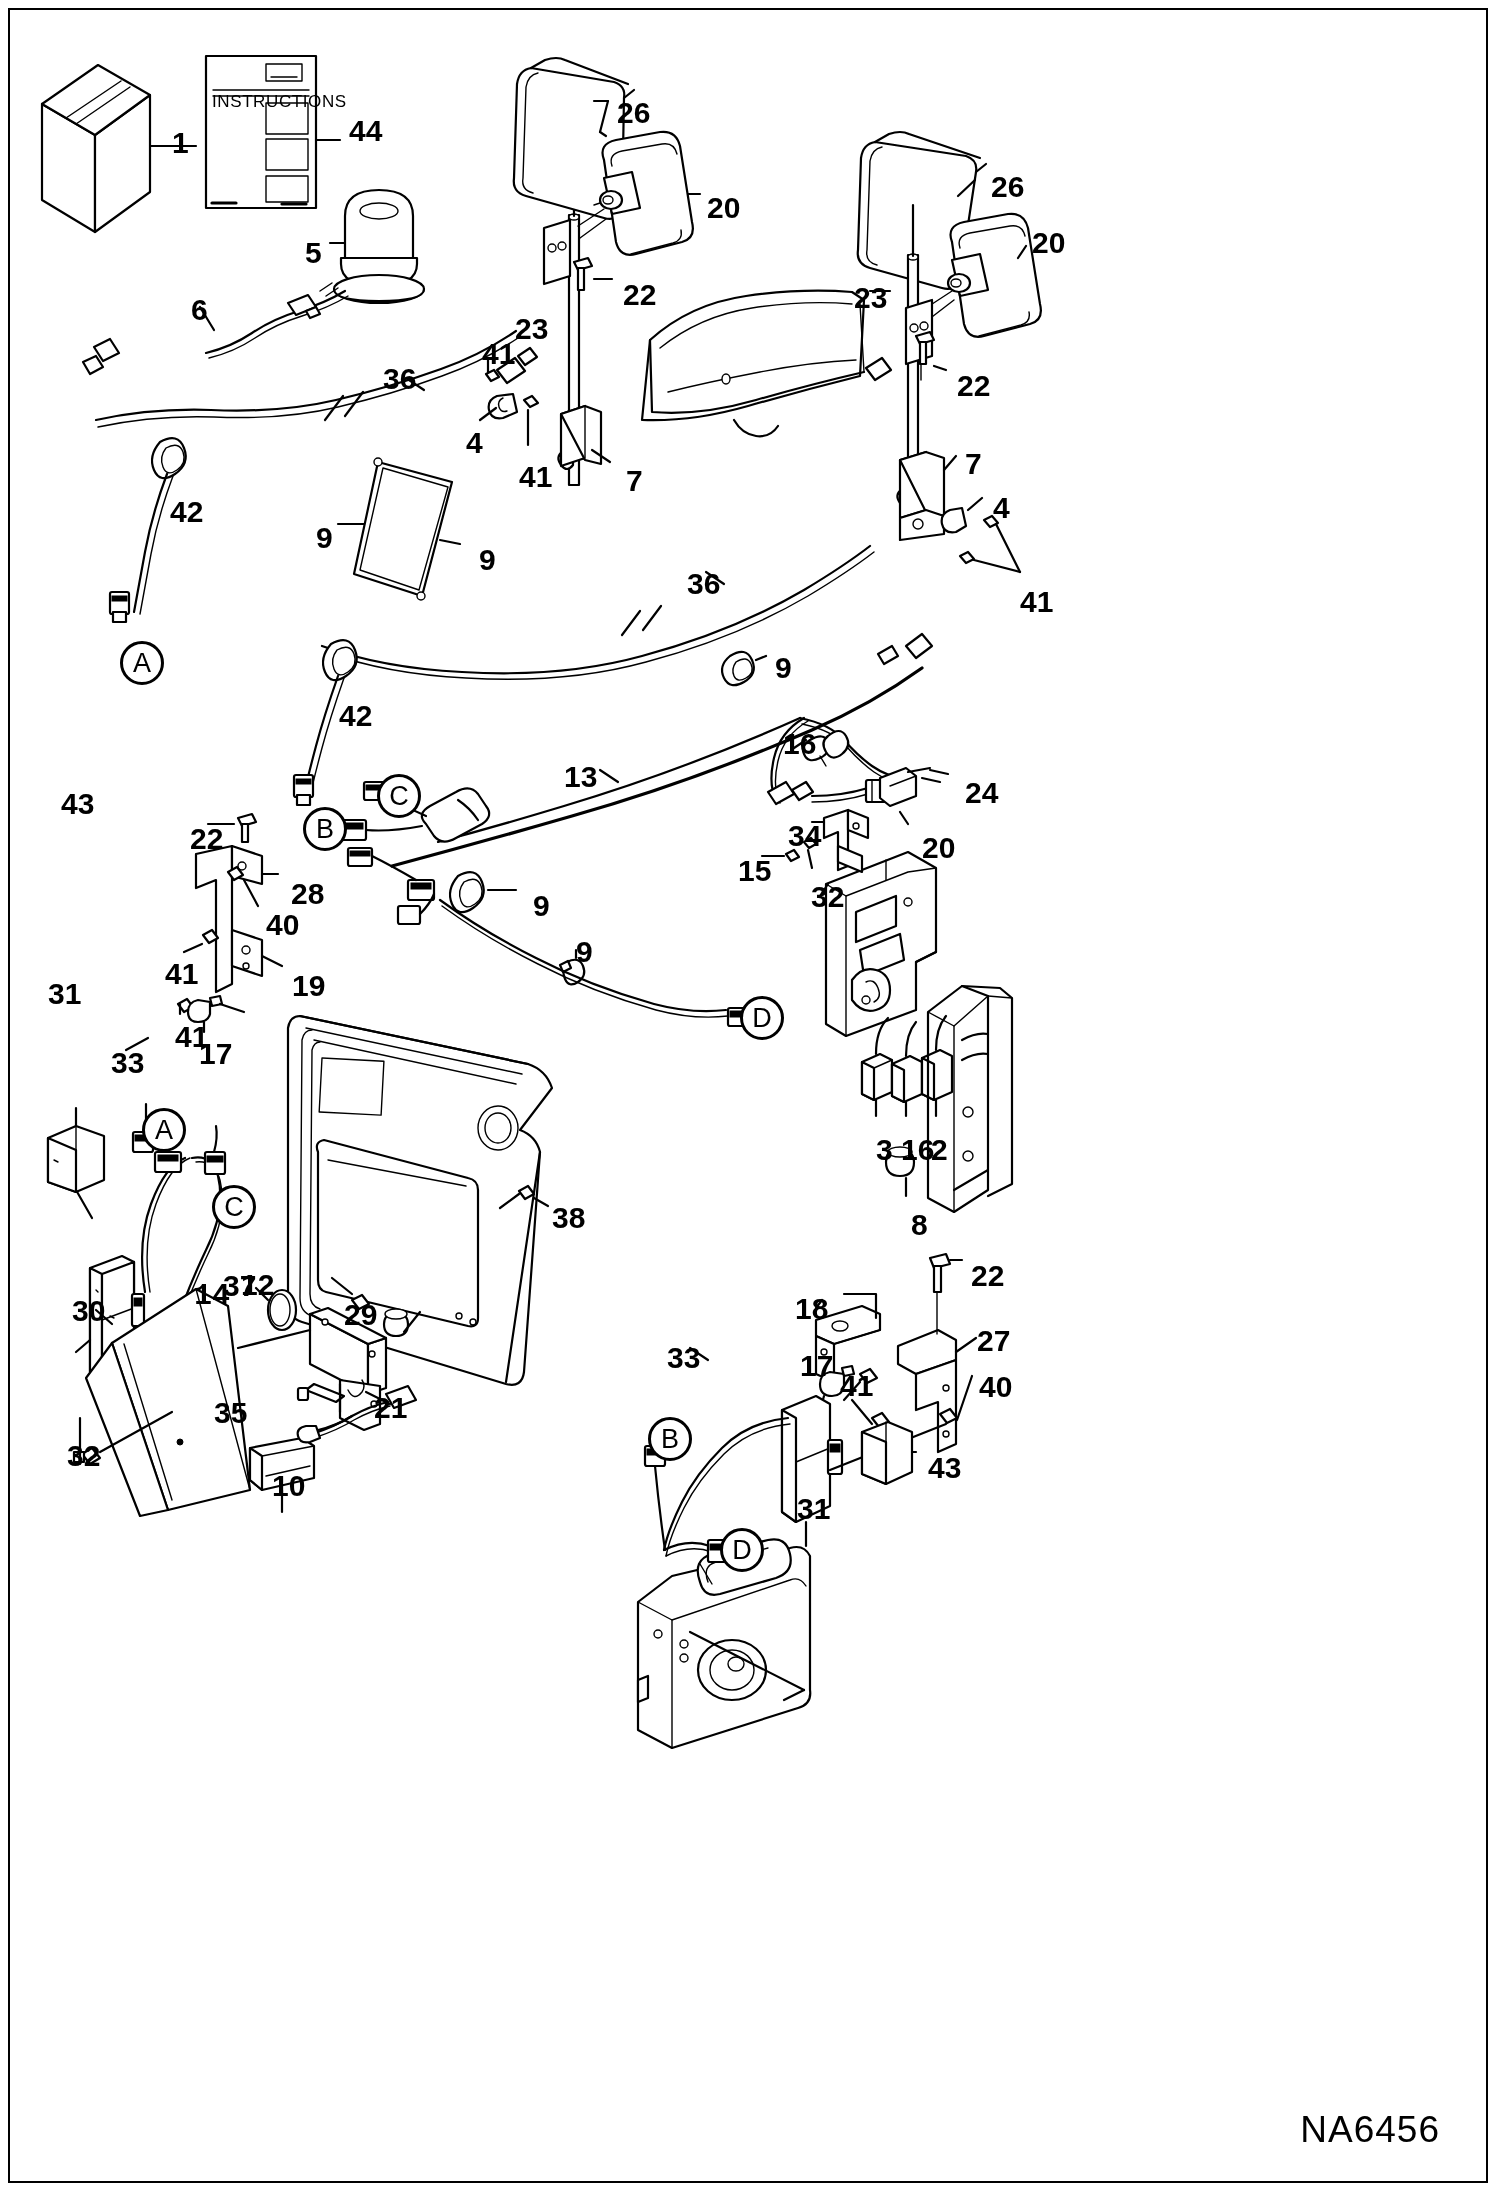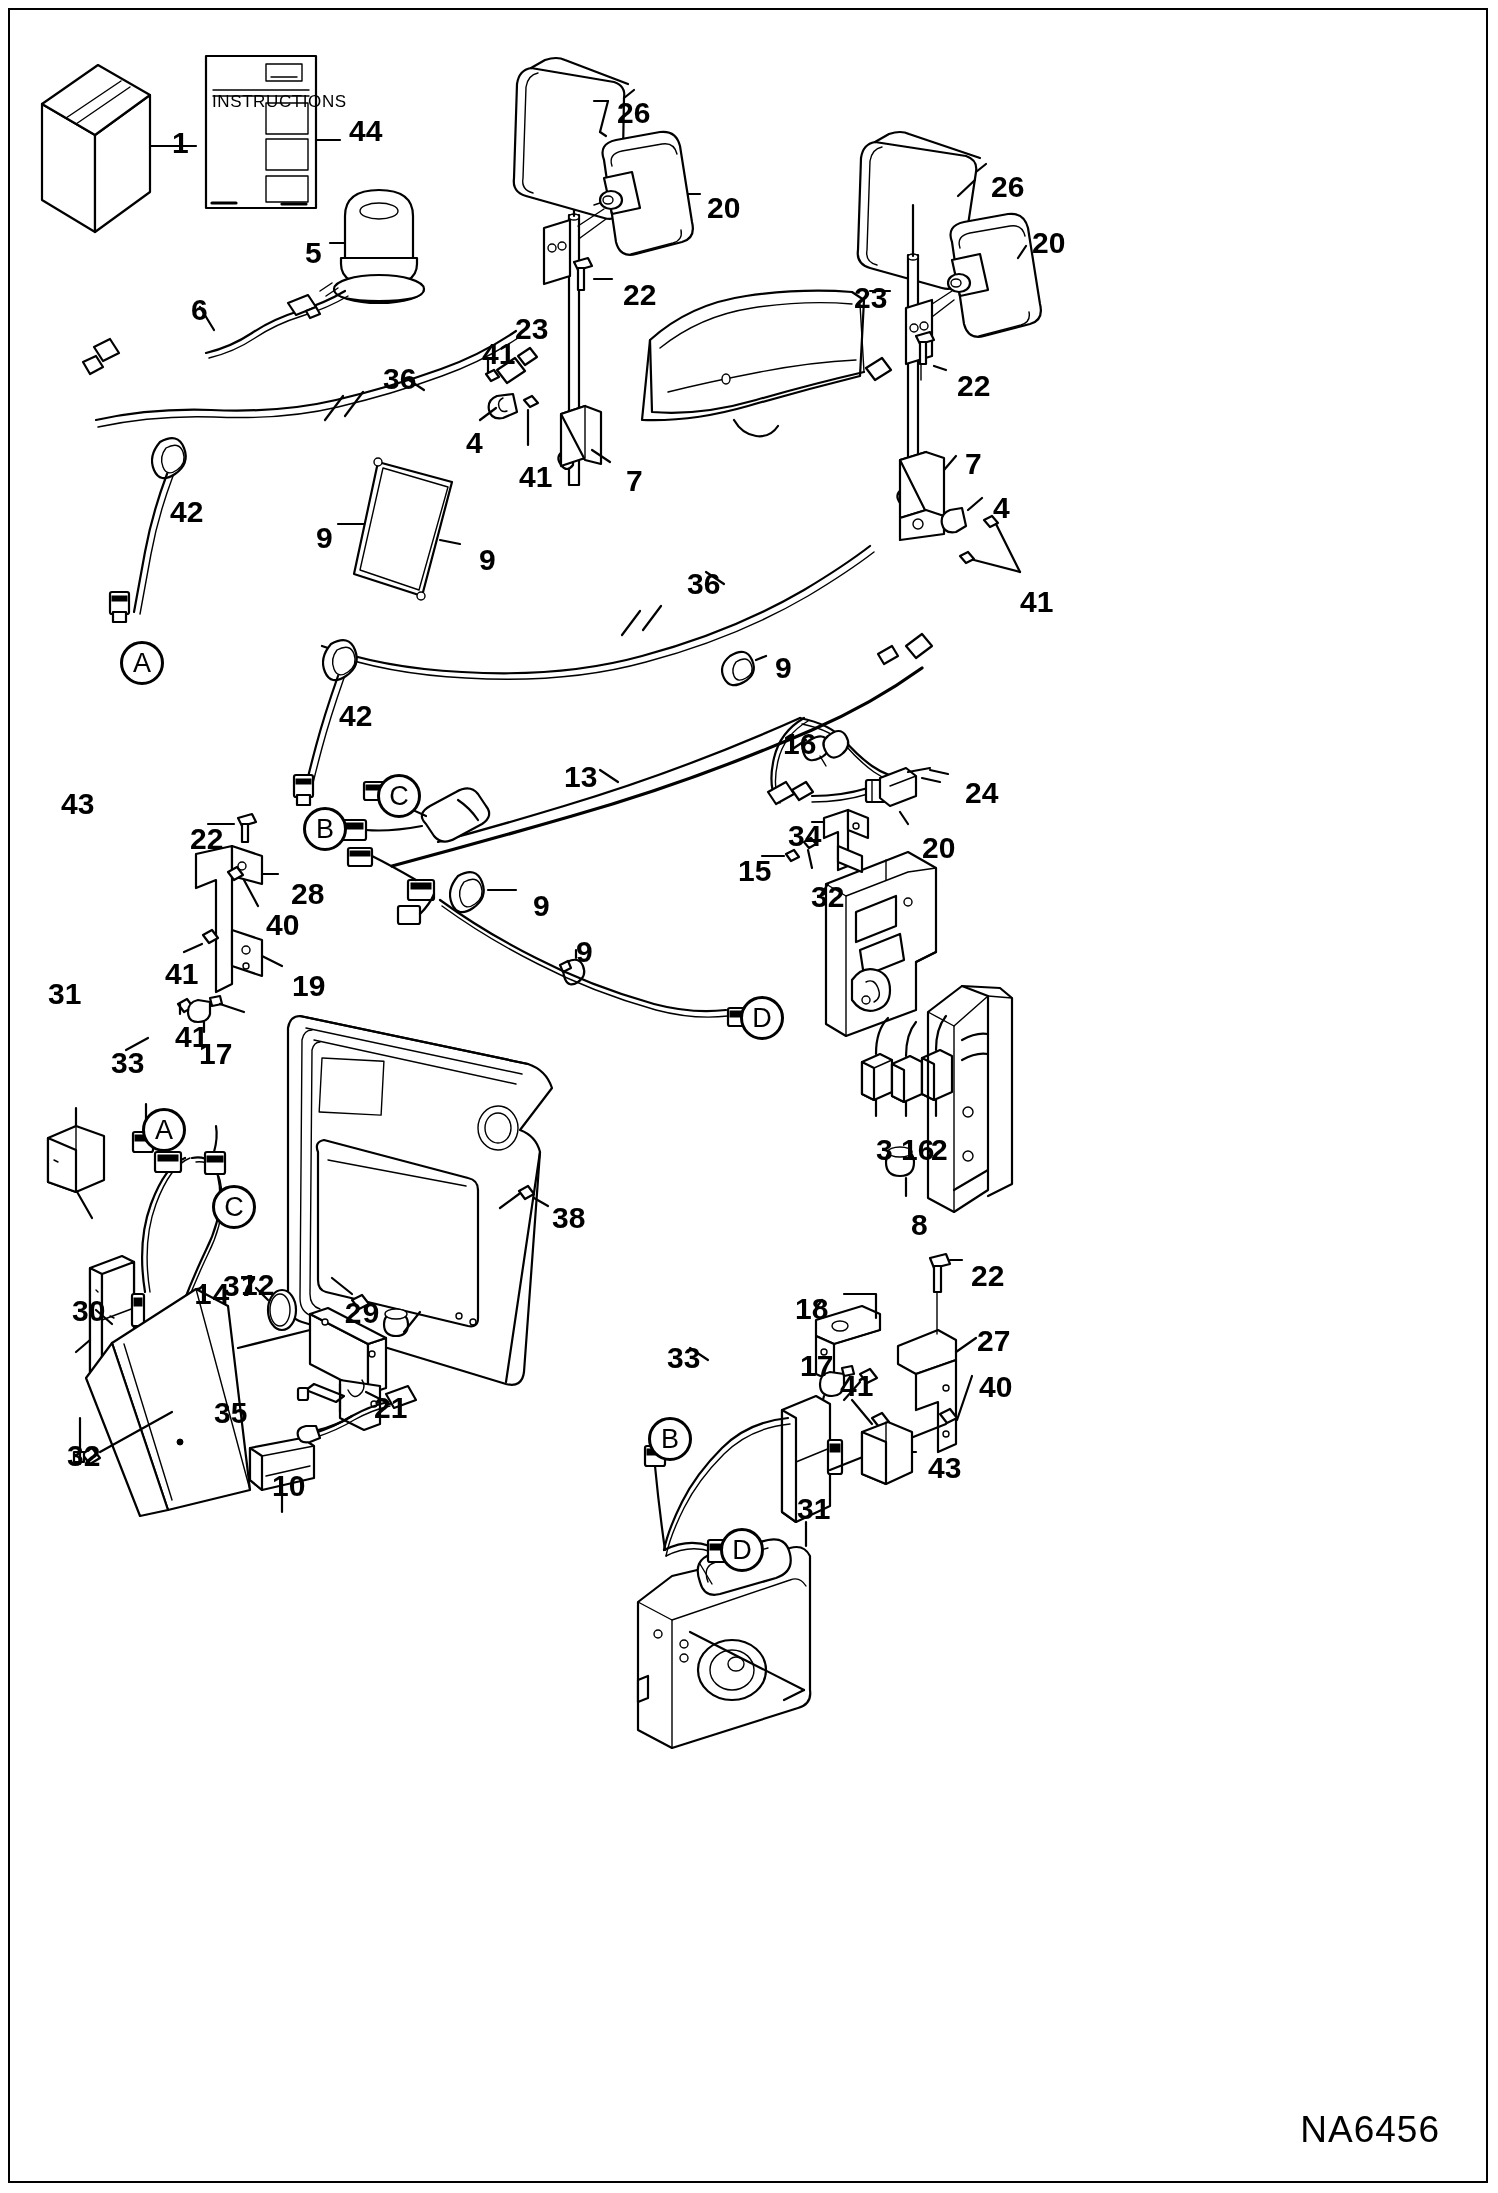--- a/index.html
+++ b/index.html
@@ -754,21 +754,21 @@
       <div class="callout" style="left: 165px; top: 959px;">41</div>
       <div class="callout" style="left: 292px; top: 971px;">19</div>
       <div class="callout" style="left: 175px; top: 1022px;">41</div>
       <div class="callout" style="left: 199px; top: 1039px;">17</div>
       <div class="callout" style="left: 111px; top: 1048px;">33</div>
       <div class="callout" style="left: 552px; top: 1203px;">38</div>
       <div class="callout" style="left: 241px; top: 1270px;">12</div>
       <div class="callout" style="left: 194px; top: 1281px; font-family: Liberation Mono, monospace;">14</div>
       <div class="callout" style="left: 223px; top: 1271px;">37</div>
       <div class="callout" style="left: 72px; top: 1296px;">30</div>
-      <div class="callout" style="left: 344px; top: 1300px; font-family: Liberation Mono, monospace;">29</div>
+      <div class="callout" style="left: 344px; top: 1300px;">29</div>
       <div class="callout" style="left: 214px; top: 1370px; margin-top: 28px;">35</div>
       <div class="callout" style="left: 67px; top: 1441px;">32</div>
       <div class="callout" style="left: 374px; top: 1393px;">21</div>
       <div class="callout" style="left: 272px; top: 1471px;">10</div>
       <div class="callout" style="left: 876px; top: 1135px;">3</div>
       <div class="callout" style="left: 901px; top: 1135px;">16</div>
       <div class="callout" style="left: 931px; top: 1135px;">2</div>
       <div class="callout" style="left: 911px; top: 1210px;">8</div>
       <div class="callout" style="left: 795px; top: 1294px;">18</div>
       <div class="callout" style="left: 971px; top: 1261px;">22</div>

